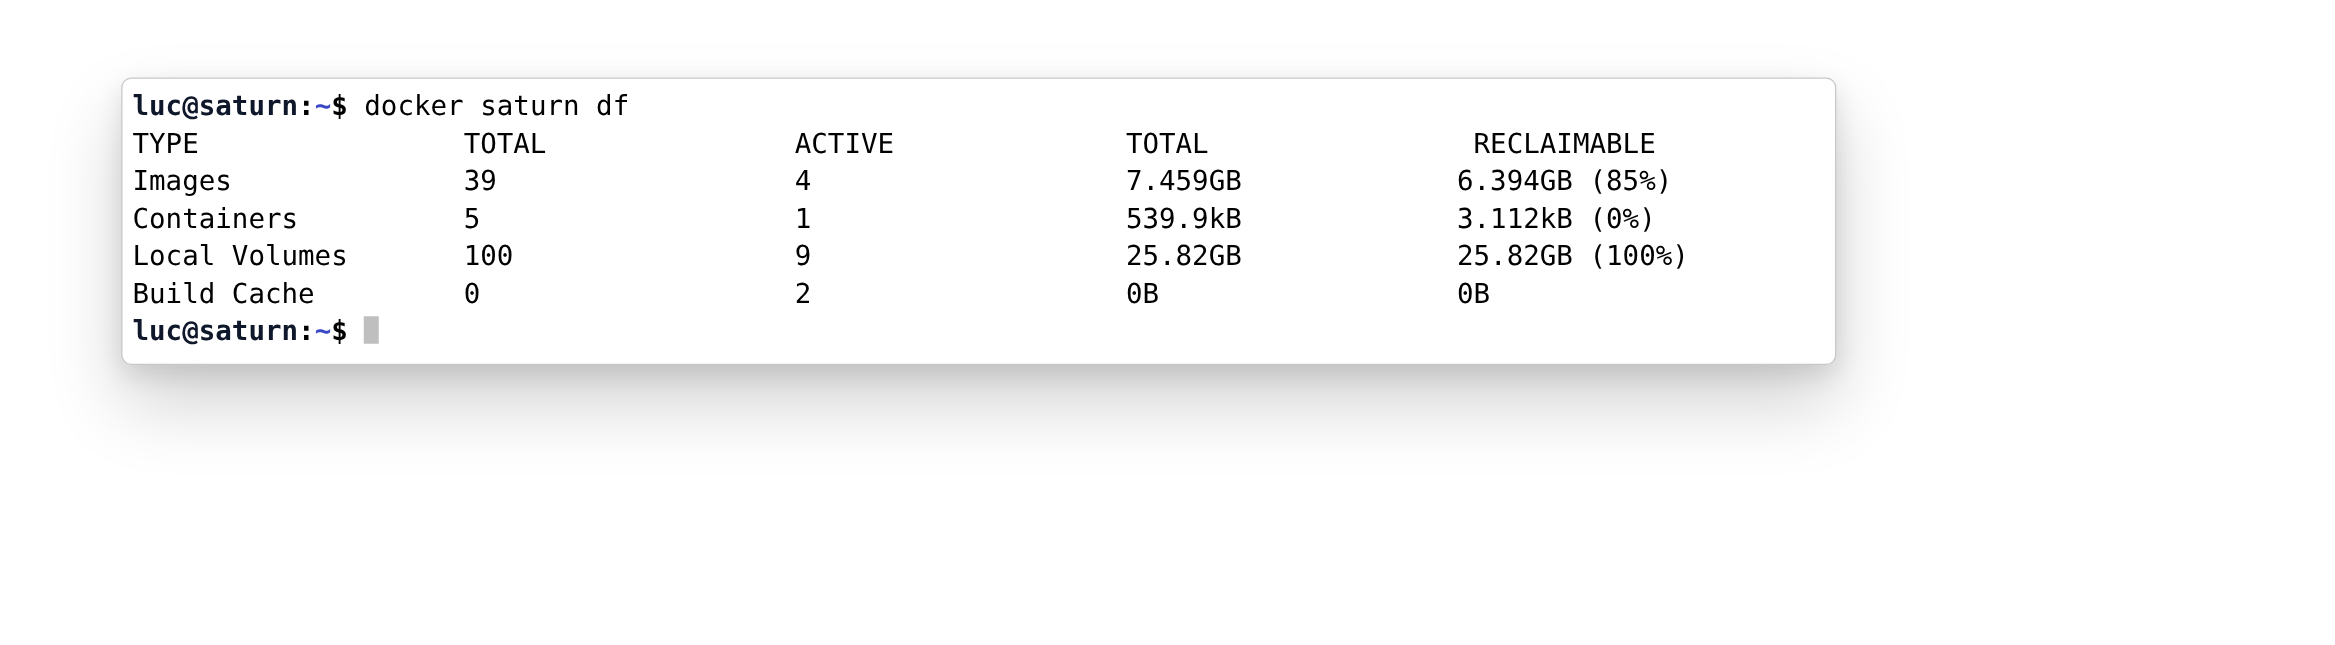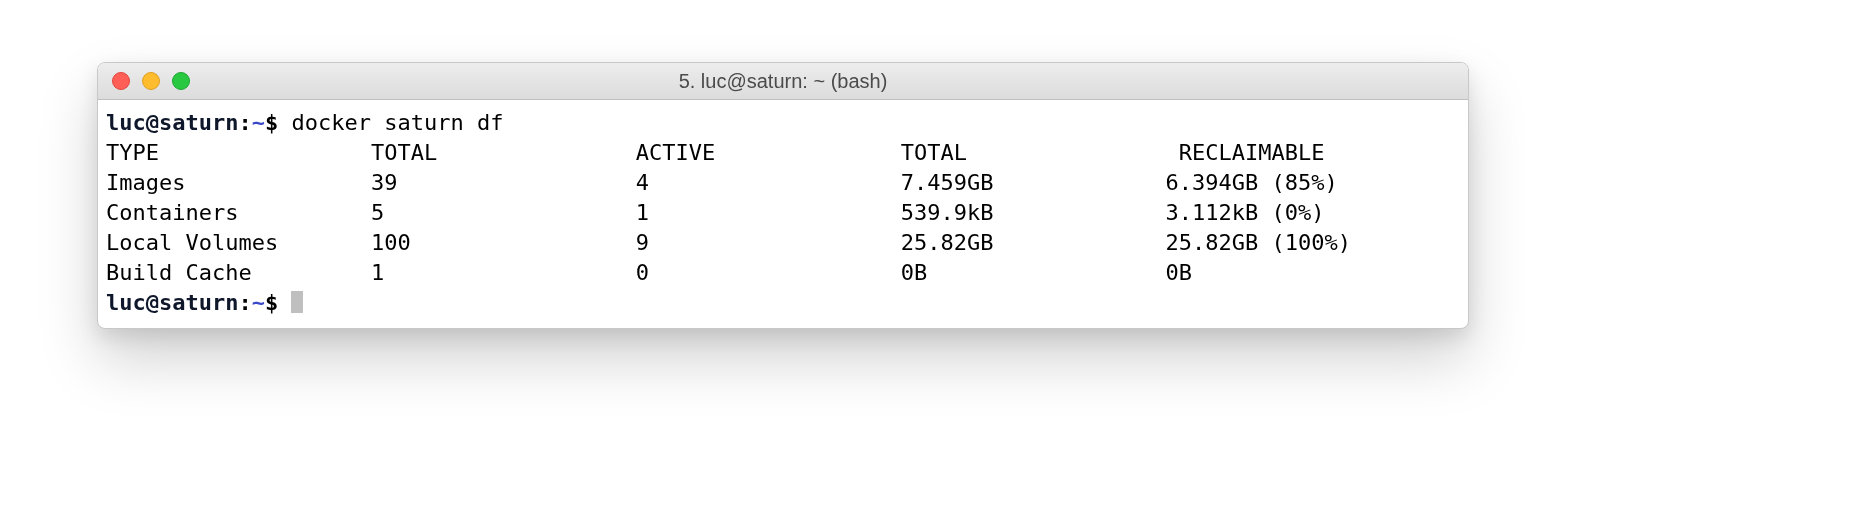--- a/index.html
+++ b/index.html
@@ -75,30 +75,22 @@
     height:22px;
     background:#bfbfbf;
     vertical-align:-3px;
   }
 </style>
 </head>
 <body>
 
 <div class="stage">
   <div class="window">
-    <div class="titlebar">
-      <div class="traffic-lights">
-        <div class="tl red"></div>
-        <div class="tl yellow"></div>
-        <div class="tl green"></div>
-      </div>
-      <div class="title">5. luc@saturn: ~ (bash)</div>
-    </div>
 
     <div class="term" id="term"><span class="user">luc@saturn</span><span class="host-sep">:</span><span class="path">~</span><span class="dollar">$</span> <span>docker saturn df</span>
 <span>TYPE                TOTAL               ACTIVE              TOTAL                RECLAIMABLE</span>
 <span>Images              39                  4                   7.459GB             6.394GB (85%)</span>
 <span>Containers          5                   1                   539.9kB             3.112kB (0%)</span>
 <span>Local Volumes       100                 9                   25.82GB             25.82GB (100%)</span>
-<span>Build Cache         1                   0                   0B                  0B</span>
+<span>Build Cache         0                   2                   0B                  0B</span>
 <span class="user">luc@saturn</span><span class="host-sep">:</span><span class="path">~</span><span class="dollar">$</span> <span class="cursor"></span></div>
   </div>
 </div>
 
 </body></html>

